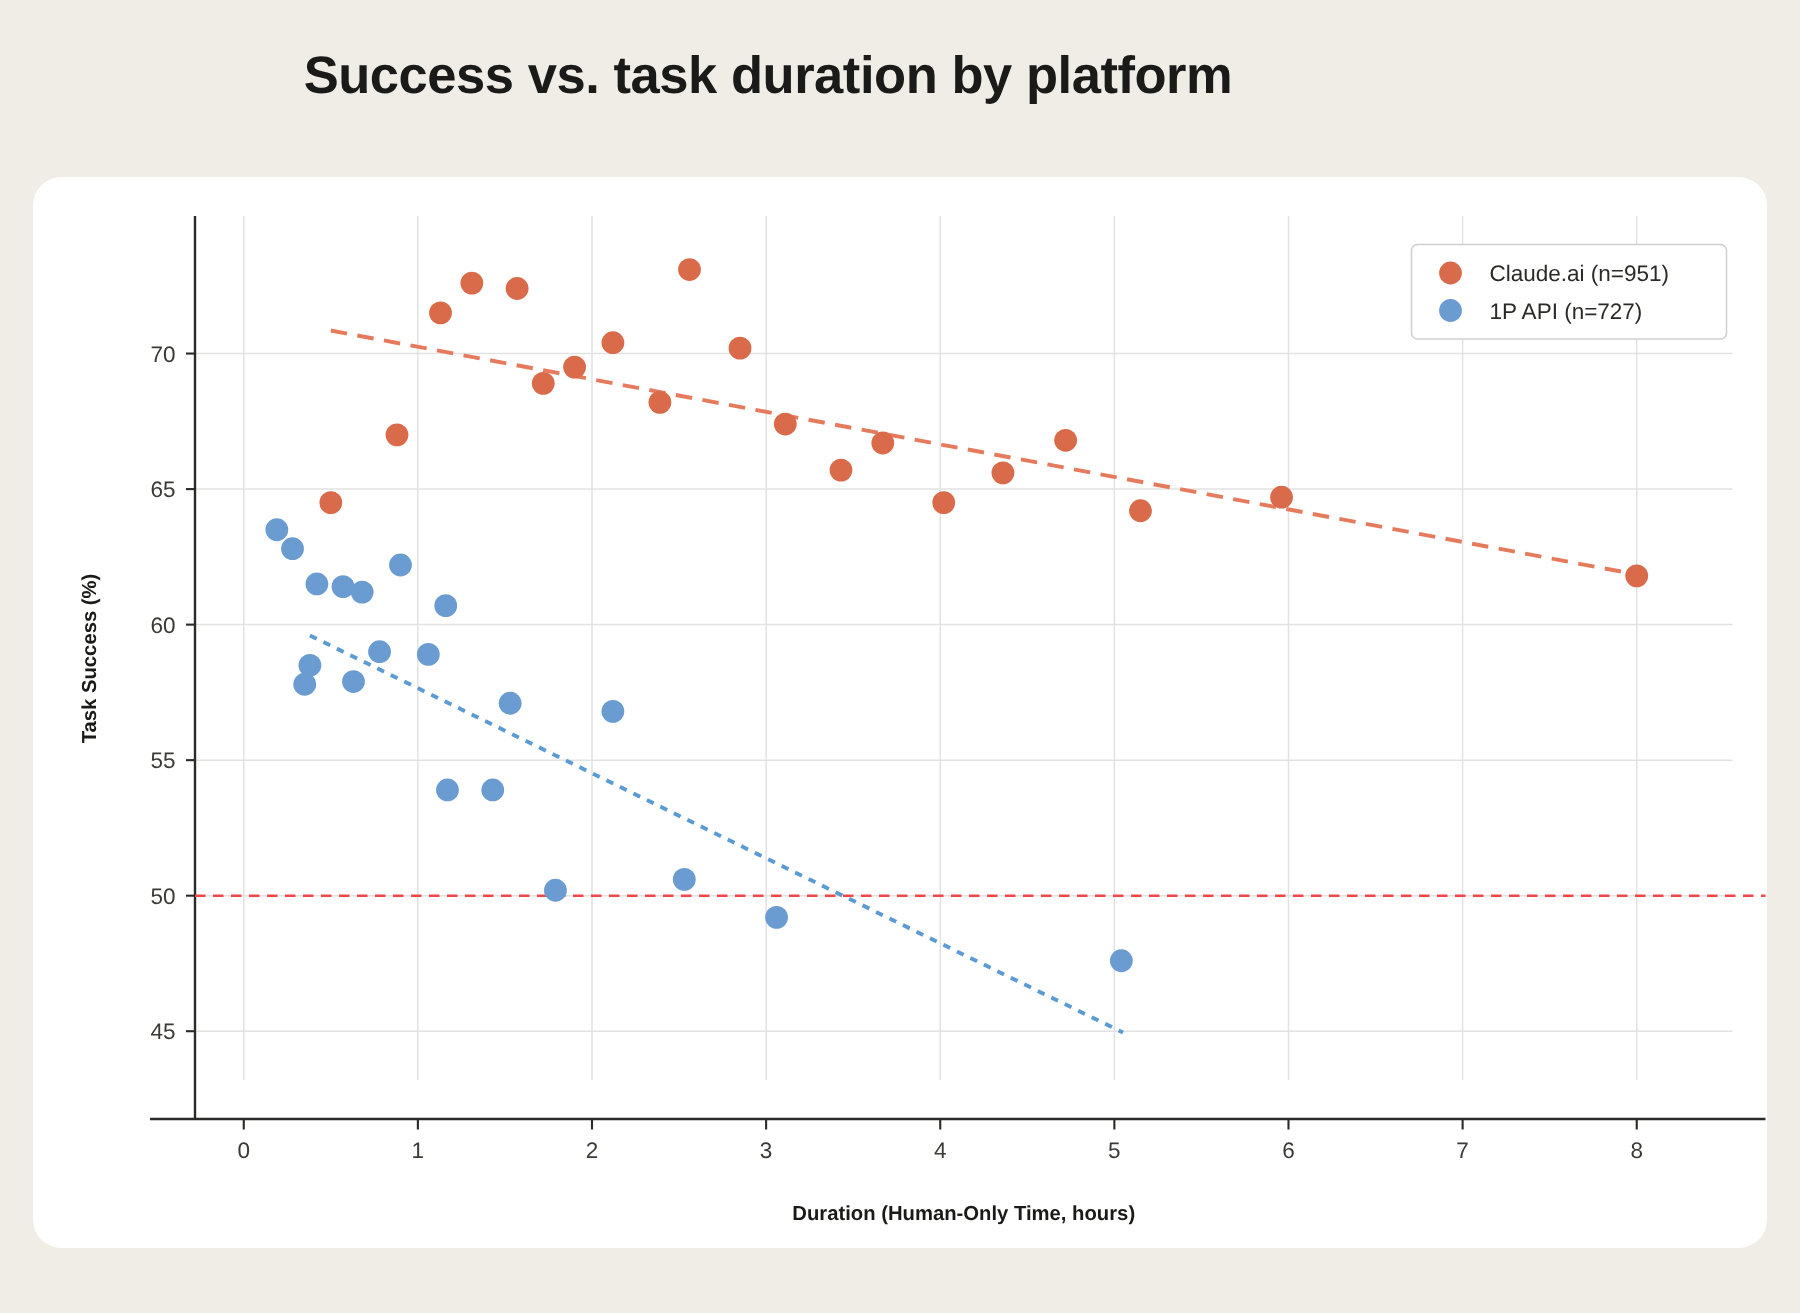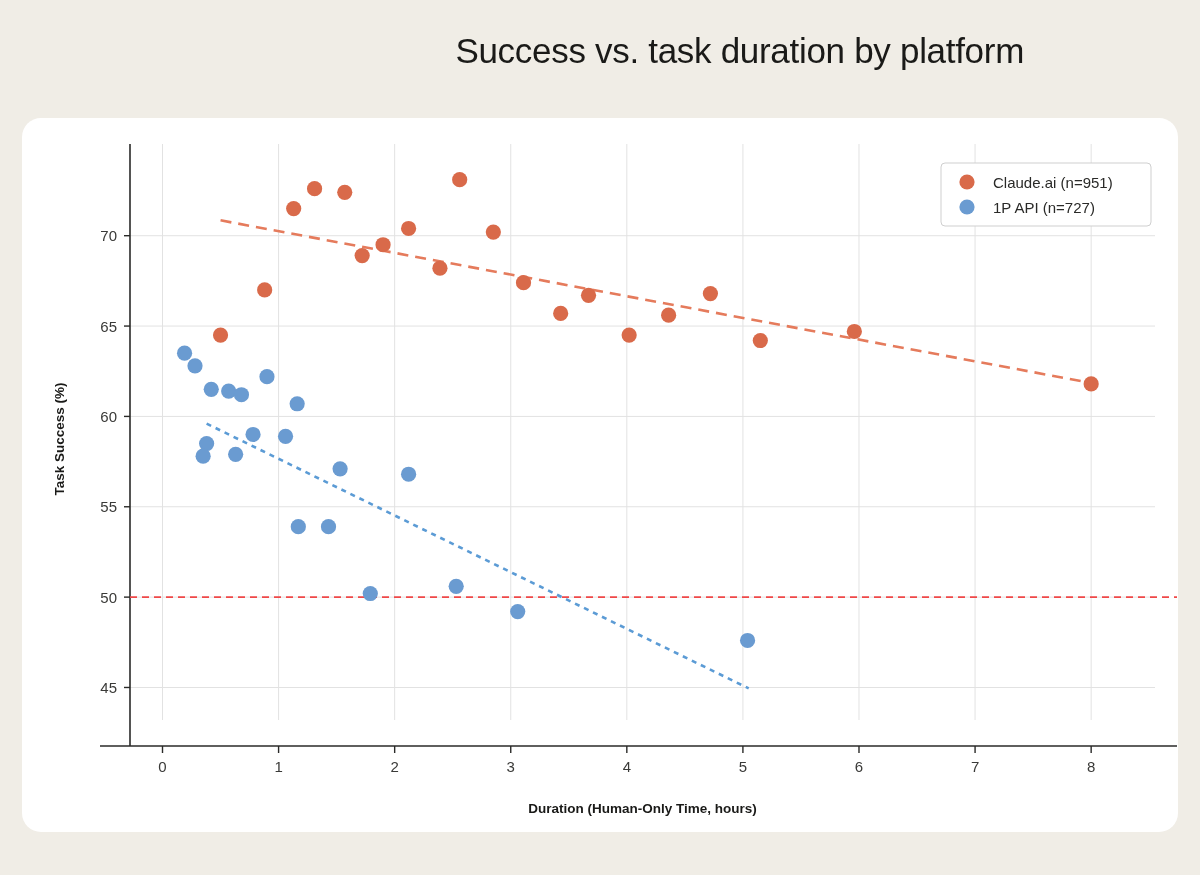--- a/index.html
+++ b/index.html
@@ -11,23 +11,23 @@
     height: 875px;
     background: #F0EDE6;
     font-family: "Liberation Sans", sans-serif;
     overflow: hidden;
   }
   #page-title {
     position: absolute;
     left: 0;
     top: 31px;
     width: 1024px;
-    text-align: right;
+    text-align: center;
     font-size: 35px;
-    font-weight: normal;
+    font-weight: bold;
     color: #1A1A18;
     letter-spacing: -0.3px;
   }
   #chart-card {
     position: absolute;
     left: 22px;
     top: 118px;
     width: 1156px;
     height: 714px;
     background: #FFFFFF;

